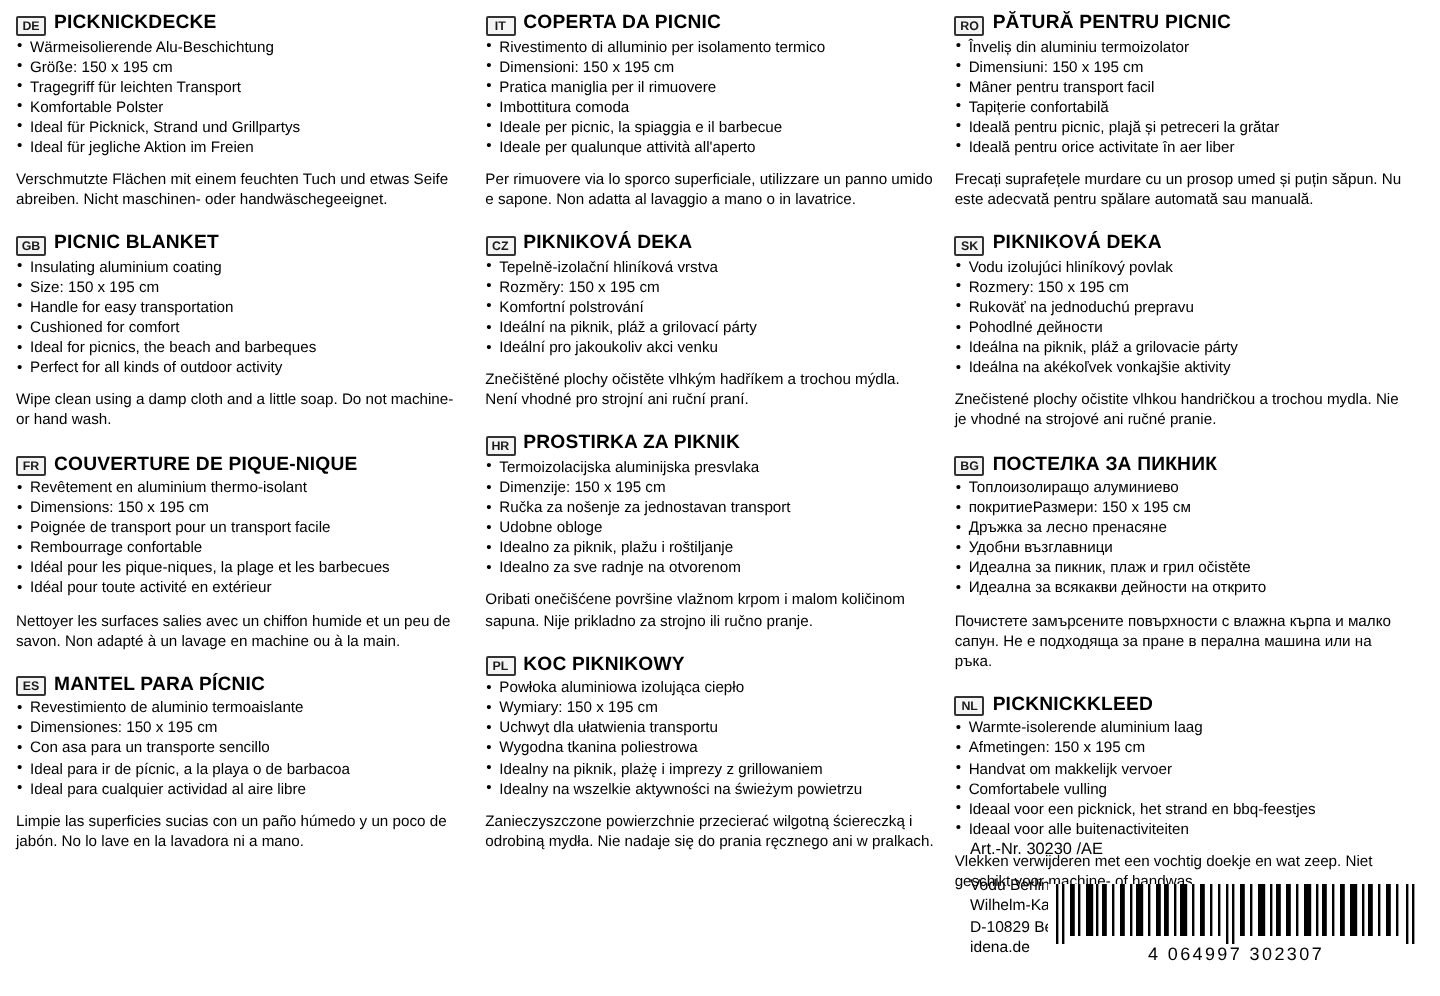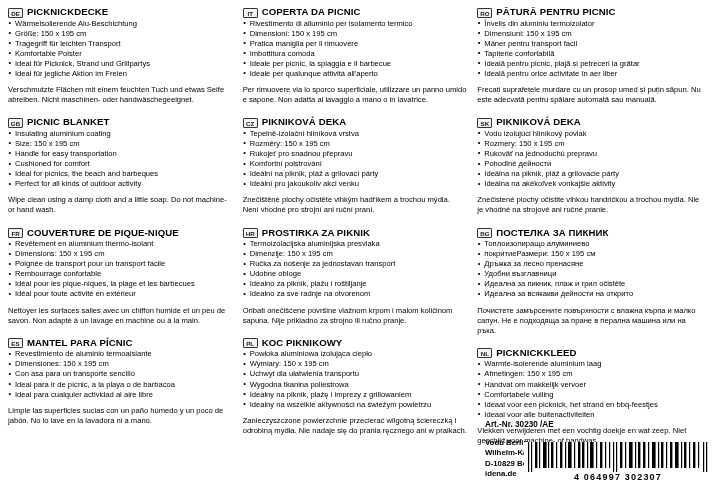--- a/index.html
+++ b/index.html
@@ -87,21 +87,20 @@
     font-size: 7.6px;
     line-height: 10.1px;
     margin-top: 6px;
   }
   .footer {
     position: absolute;
     left: 8px;
     right: 8px;
     bottom: 4px;
     height: 64px;
-    font-weight: bold;
   }
   .footer-addr {
     position: absolute;
     left: 477px;
     top: 8px;
     font-size: 7.8px;
     line-height: 10.4px;
   }
   .footer-art {
     position: absolute;
@@ -222,21 +221,20 @@
       </div>
 
       <div class="block">
         <div class="head">
           <span class="flag">CZ</span>
           <span class="title">PIKNIKOVÁ DEKA</span>
         </div>
         <ul class="bullets">
           <li>Tepelně-izolační hliníková vrstva</li>
           <li>Rozměry: 150 x 195 cm</li>
-          <li>Rukojeť pro snadnou přepravu</li>
           <li>Komfortní polstrování</li>
           <li>Ideální na piknik, pláž a grilovací párty</li>
           <li>Ideální pro jakoukoliv akci venku</li>
         </ul>
         <div class="note">Znečištěné plochy očistěte vlhkým hadříkem a trochou mýdla. Není vhodné pro strojní ani ruční praní.</div>
       </div>
 
       <div class="block">
         <div class="head">
           <span class="flag">HR</span>

